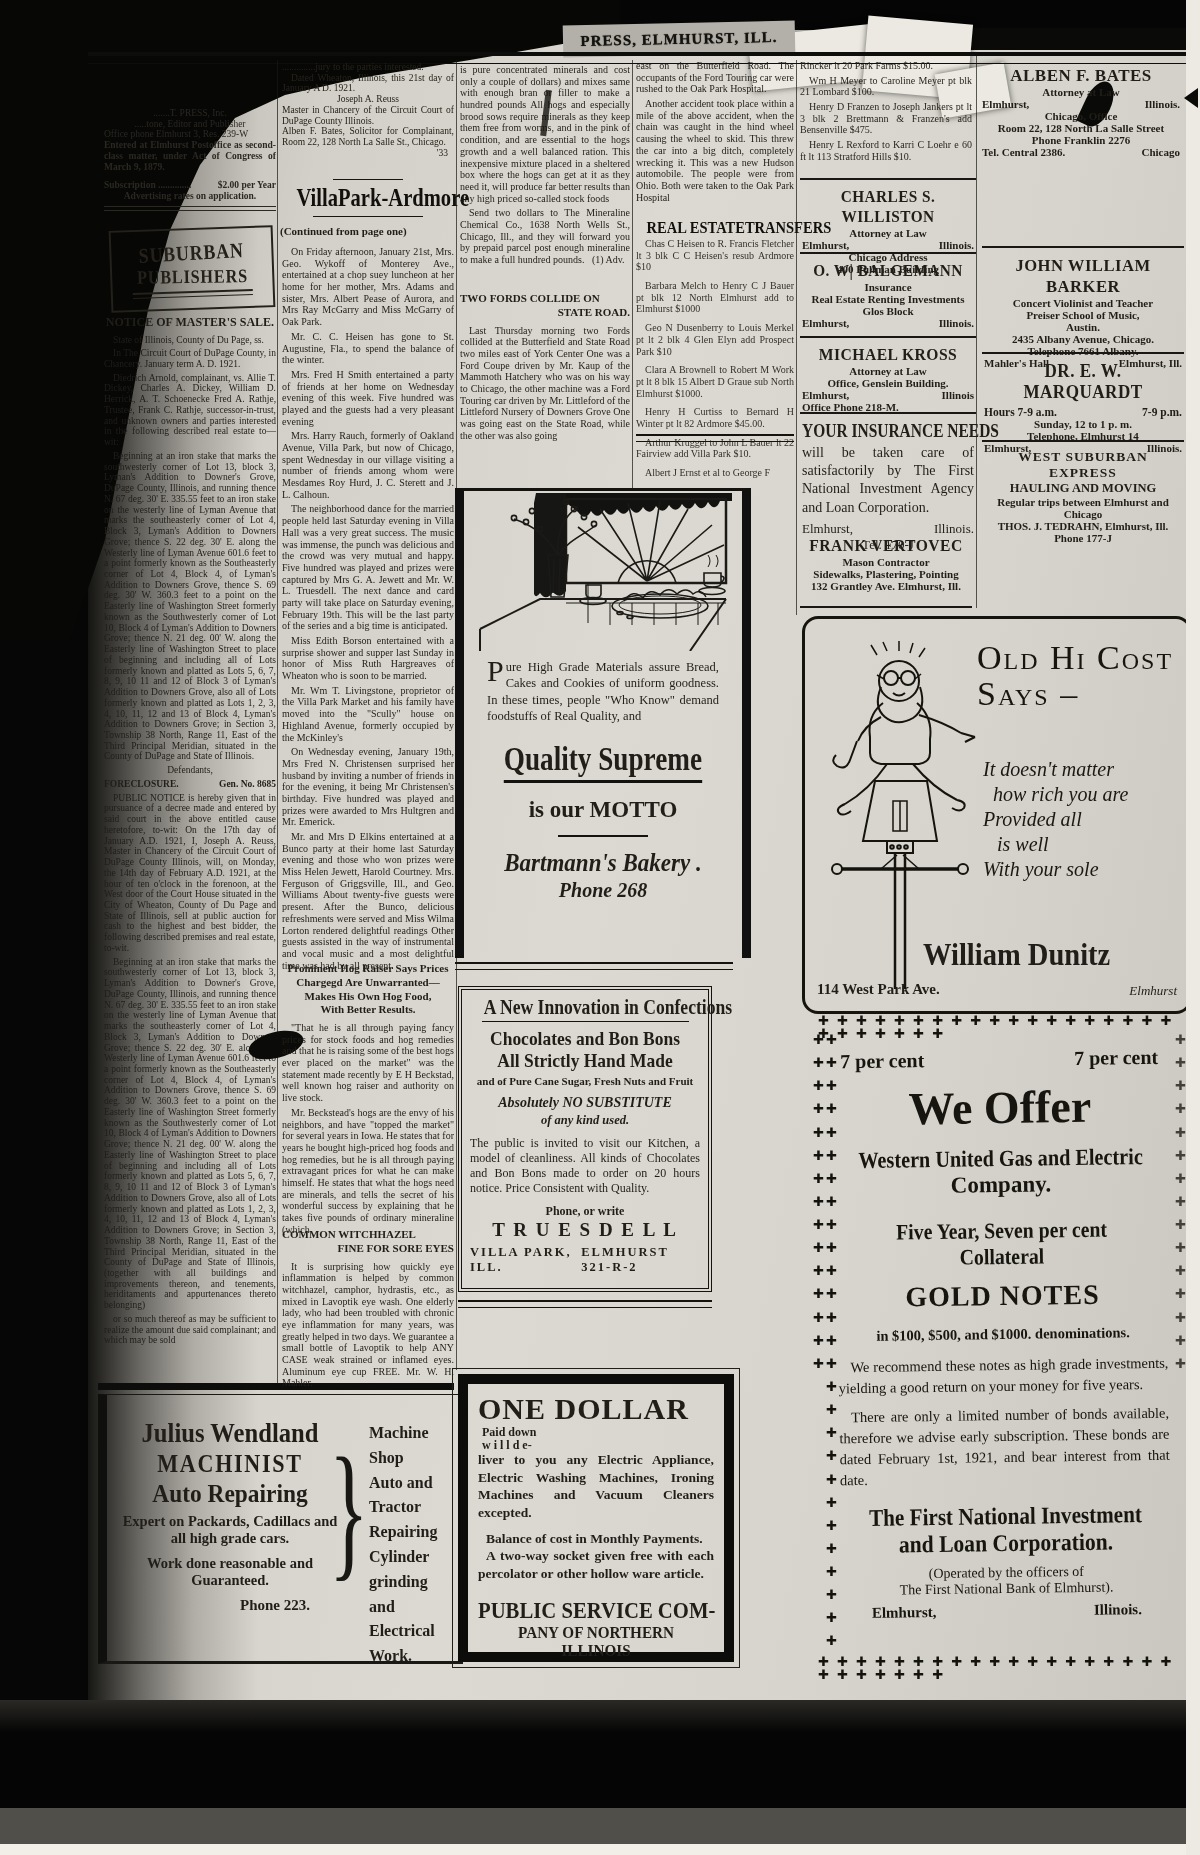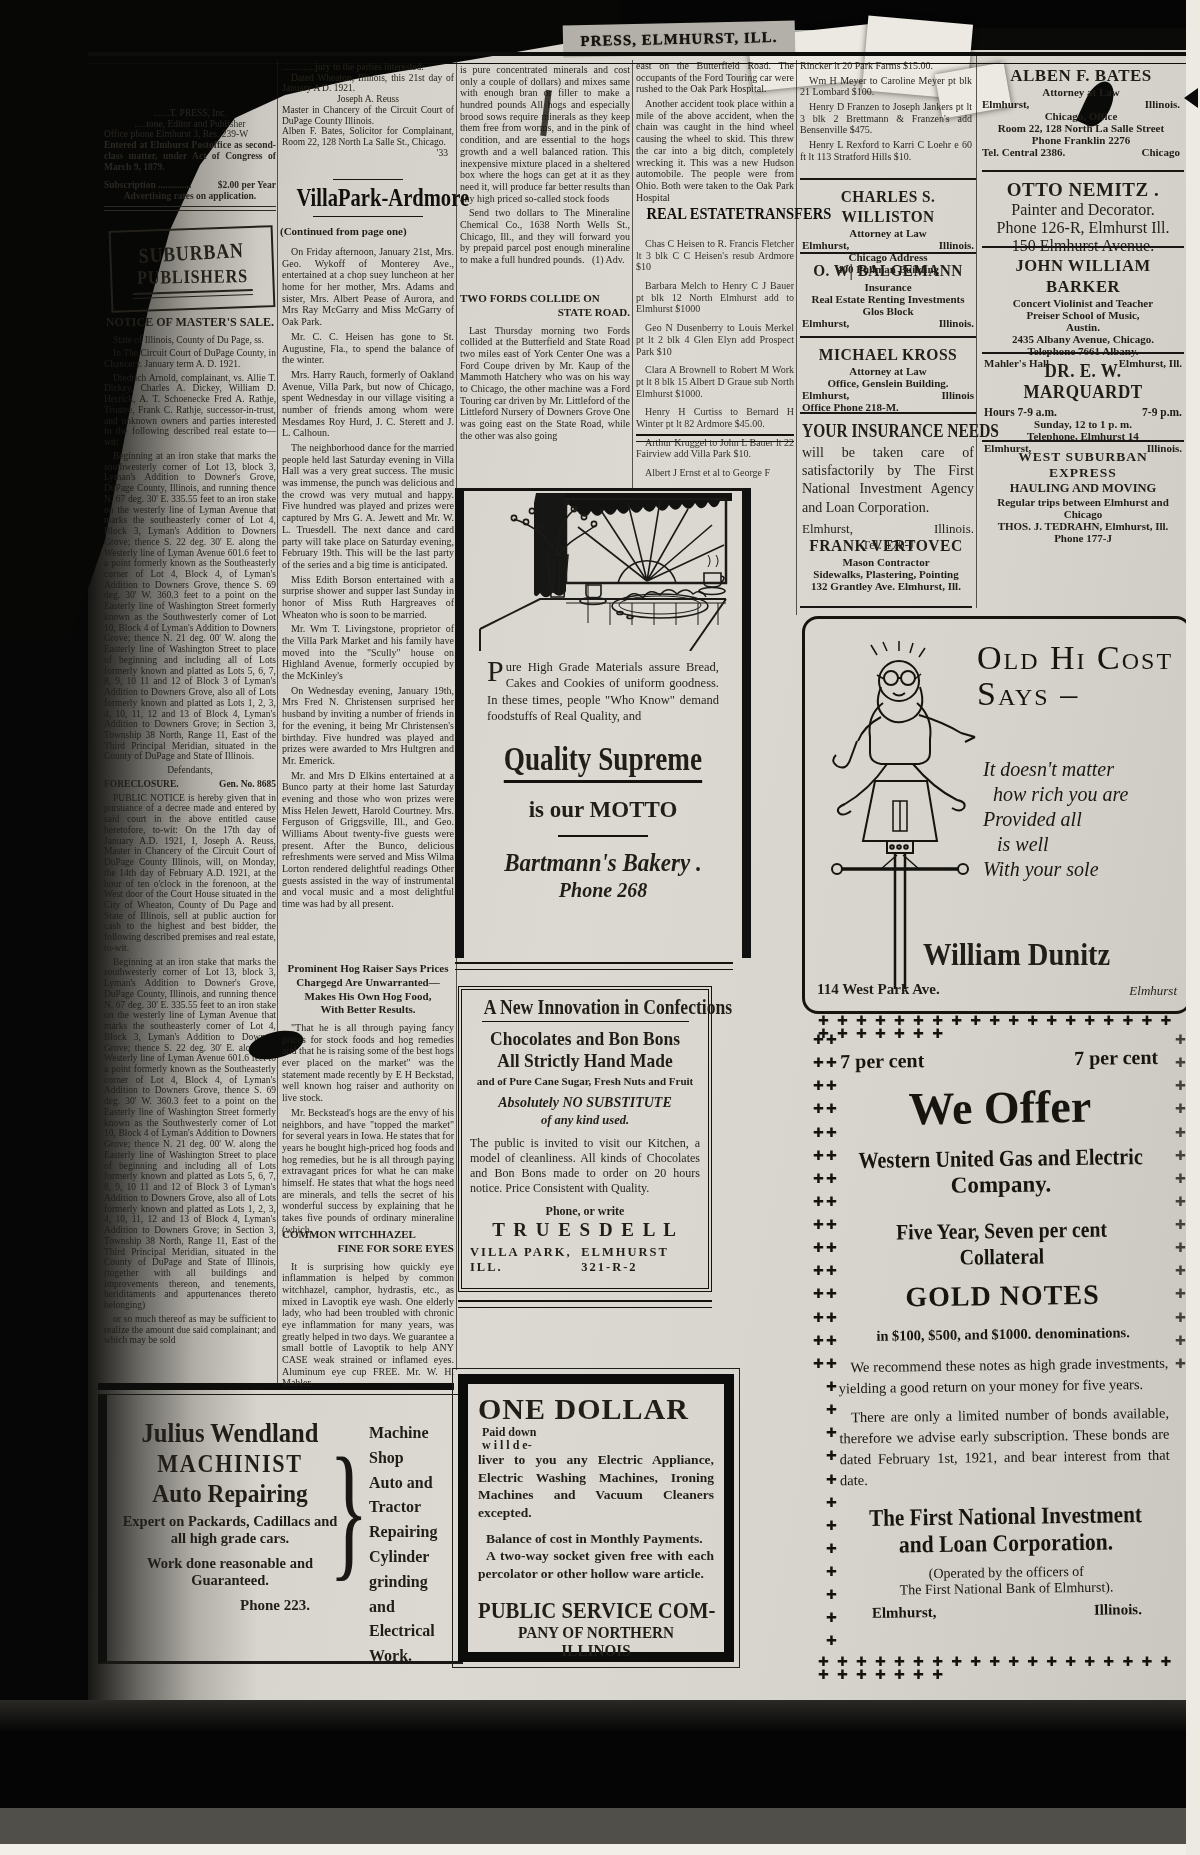--- a/index.html
+++ b/index.html
@@ -145,20 +145,21 @@
   </div>
   <div class="abs" style="left:280px;top:179px;width:176px;">
     <div style="width:70px;border-top:1.5px solid #17150f;margin:0 auto 4px auto;"></div>
     <span class="b" style="font-size:24.5px;display:inline-block;transform:scaleX(.84);white-space:nowrap;color:#12100c;">VillaPark-Ardmore</span>
     <div style="width:110px;border-top:1.5px solid #17150f;margin:4px auto 8px auto;"></div>
     <p class="b" style="font-size:11px;">(Continued from page one)</p>
   </div>
   <div class="abs body10 just" style="left:282px;top:246px;width:172px;">
     <p class="ip mb">On Friday afternoon, January 21st, Mrs. Geo. Wykoff of Monterey Ave., entertained at a chop suey luncheon at her home for her mother, Mrs. Adams and sister, Mrs. Albert Pease of Aurora, and Mrs Ray McGarry and Miss McGarry of Oak Park.</p>
     <p class="ip mb">Mr. C. C. Heisen has gone to St. Augustine, Fla., to spend the balance of the winter.</p>
+    <p class="ip mb">Mrs. Fred H Smith entertained a party of friends at her home on Wednesday evening of this week. Five hundred was played and the guests had a very pleasant evening</p>
     <p class="ip mb">Mrs. Harry Rauch, formerly of Oakland Avenue, Villa Park, but now of Chicago, spent Wednesday in our village visiting a number of friends among whom were Mesdames Roy Hurd, J. C. Sterett and J. L. Calhoun.</p>
     <p class="ip mb">The neighborhood dance for the married people held last Saturday evening in Villa Hall was a very great success.  The music was immense, the punch was delicious and the crowd was very mutual and happy.  Five hundred was played and prizes were captured by Mrs G. A. Jewett and Mr. W. L. Truesdell. The next dance and card party will take place on Saturday evening, February 19th.  This will be the last party of the series and a big time is anticipated.</p>
     <p class="ip mb">Miss Edith Borson entertained with a surprise shower and supper last Sunday in honor of Miss Ruth Hargreaves of Wheaton who is soon to be married.</p>
     <p class="ip mb">Mr. Wm T. Livingstone, proprietor of the Villa Park Market and his family have moved into the "Scully" house on Highland Avenue, formerly occupied by the McKinley's</p>
     <p class="ip mb">On Wednesday evening, January 19th, Mrs Fred N. Christensen surprised her husband by inviting a number of friends in for the evening, it being Mr Christensen's birthday. Five hundred was played and prizes were awarded to Mrs Hultgren and Mr. Emerick.</p>
     <p class="ip">Mr. and Mrs D Elkins entertained at a Bunco party at their home last Saturday evening and those who won prizes were Miss Helen Jewett, Harold Courtney.  Mrs. Ferguson of Griggsville, Ill., and Geo. Williams About twenty-five guests were present.  After the Bunco, delicious refreshments were served and Miss Wilma Lorton rendered delightful readings  Other guests assisted in the way of instrumental and vocal music and a most delightful time was had by all present.</p>
   </div>
   <div class="abs body10 just" style="left:282px;top:962px;width:172px;">
     <p class="c shead">Prominent Hog Raiser Says Prices</p>
     <p class="c shead">Chargegd Are Unwarranted—</p>
@@ -261,21 +262,21 @@
       <p class="just b" style="font-size:13.5px;line-height:1.3;text-indent:8px;">A two-way socket given free with each percolator or other hollow ware article.</p>
       <p class="b" style="font-size:23px;margin-top:16px;transform:scaleX(.9);transform-origin:0 50%;white-space:nowrap;">PUBLIC SERVICE COM-</p>
       <p class="c b" style="font-size:16px;transform:scaleX(.95);">PANY OF NORTHERN ILLINOIS</p>
     </div>
   </div>
 
   <div class="abs body10 just" style="left:636px;top:60px;width:158px;">
     <p class="mb">east on the Butterfield Road.  The occupants of the Ford Touring car were rushed to the Oak Park Hospital.</p>
     <p class="ip">Another accident took place within a mile of the above accident, when the chain was caught in the hind wheel causing the wheel to skid. This threw the car into a big ditch, completely wrecking it.  This was a new Hudson automobile.  The people were from Ohio.  Both were taken to the Oak Park Hospital</p>
   </div>
-  <div class="abs" style="left:634px;top:204px;width:175px;text-align:center;">
+  <div class="abs" style="left:634px;top:218px;width:175px;text-align:center;">
     <span class="b" style="font-size:16.5px;display:inline-block;transform:scaleX(.88);white-space:nowrap;color:#11100c;">REAL ESTATETRANSFERS</span>
   </div>
   <div class="abs body10 just" style="left:636px;top:238px;width:158px;color:#35312a;">
     <p class="ip" style="margin-bottom:7px;">Chas C Heisen to R. Francis Fletcher lt 3 blk C C Heisen's resub Ardmore $10</p>
     <p class="ip" style="margin-bottom:7px;">Barbara Melch to Henry C J Bauer pt blk 12 North Elmhurst add to Elmhurst $1000</p>
     <p class="ip" style="margin-bottom:7px;">Geo N Dusenberry to Louis Merkel pt lt 2 blk 4 Glen Elyn add Prospect Park $10</p>
     <p class="ip" style="margin-bottom:7px;">Clara A Brownell to Robert M Work pt lt 8 blk 15 Albert D Graue sub North Elmhurst $1000.</p>
     <p class="ip" style="margin-bottom:7px;">Henry H Curtiss to Bernard H Winter pt lt 82 Ardmore $45.00.</p>
     <p class="ip" style="margin-bottom:7px;">Arthur Kruggel to John L Bauer lt 22 Fairview add Villa Park $10.</p>
     <p class="ip">Albert J Ernst et al to George F</p>
@@ -343,26 +344,20 @@
       <span>Elmhurst,</span>
       <span>Illinois.</span>
     </p>
     <p class="cline b">Chicago, Office</p>
     <p class="cline b">Room 22, 128 North La Salle Street</p>
     <p class="cline b">Phone Franklin 2276</p>
     <p class="flex b" style="font-size:11px;">
       <span>Tel. Central 2386.</span>
       <span>Chicago</span>
     </p>
-  </div>
-  <div class="abs card" style="left:982px;top:170px;width:198px;">
-    <p class="cname" style="font-size:19px;">OTTO NEMITZ .</p>
-    <p class="cline" style="font-size:16px;">Painter and Decorator.</p>
-    <p class="cline" style="font-size:16px;">Phone 126-R,      Elmhurst Ill.</p>
-    <p class="cline" style="font-size:16px;">150  Elmhurst  Avenue.</p>
   </div>
   <div class="abs card" style="left:982px;top:246px;width:198px;">
     <p class="cname" style="font-size:17.5px;transform:scaleX(.95);">JOHN WILLIAM BARKER</p>
     <p class="crole">Concert   Violinist   and   Teacher</p>
     <p class="cline b">Preiser School of Music,</p>
     <p class="cline b">Austin.</p>
     <p class="cline b">2435  Albany  Avenue,  Chicago.</p>
     <p class="cline b">Telephone 7661 Albany.</p>
     <p class="flex b" style="font-size:11px;">
       <span>Mahler's Hall</span>

